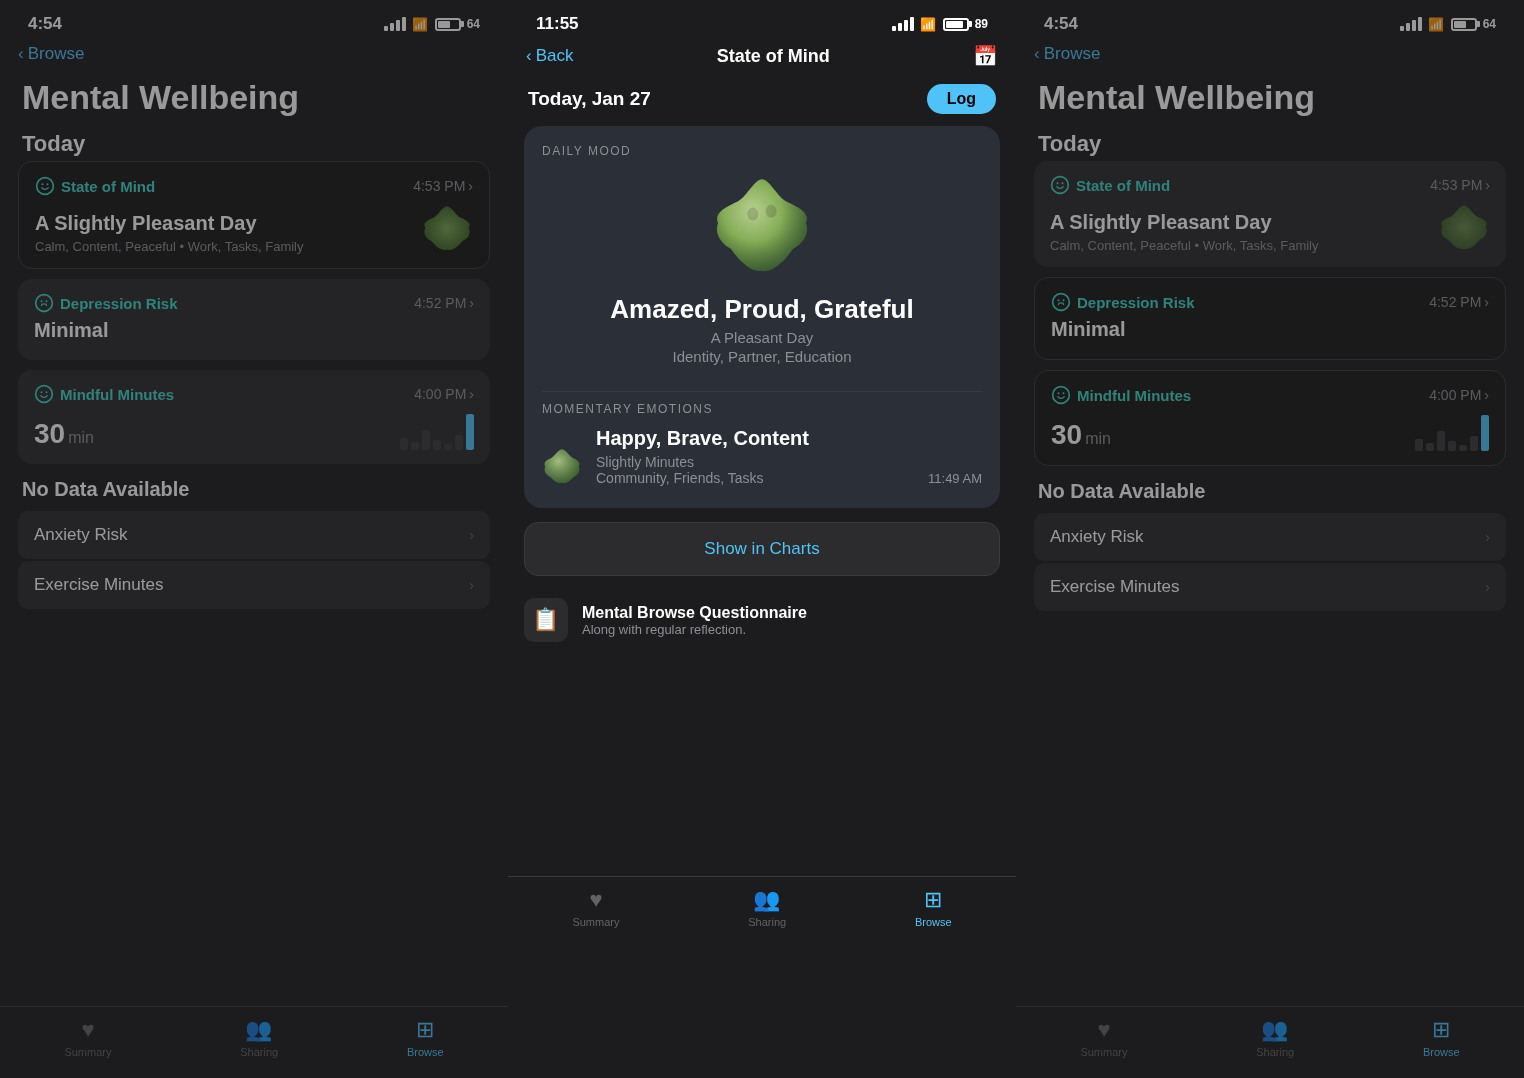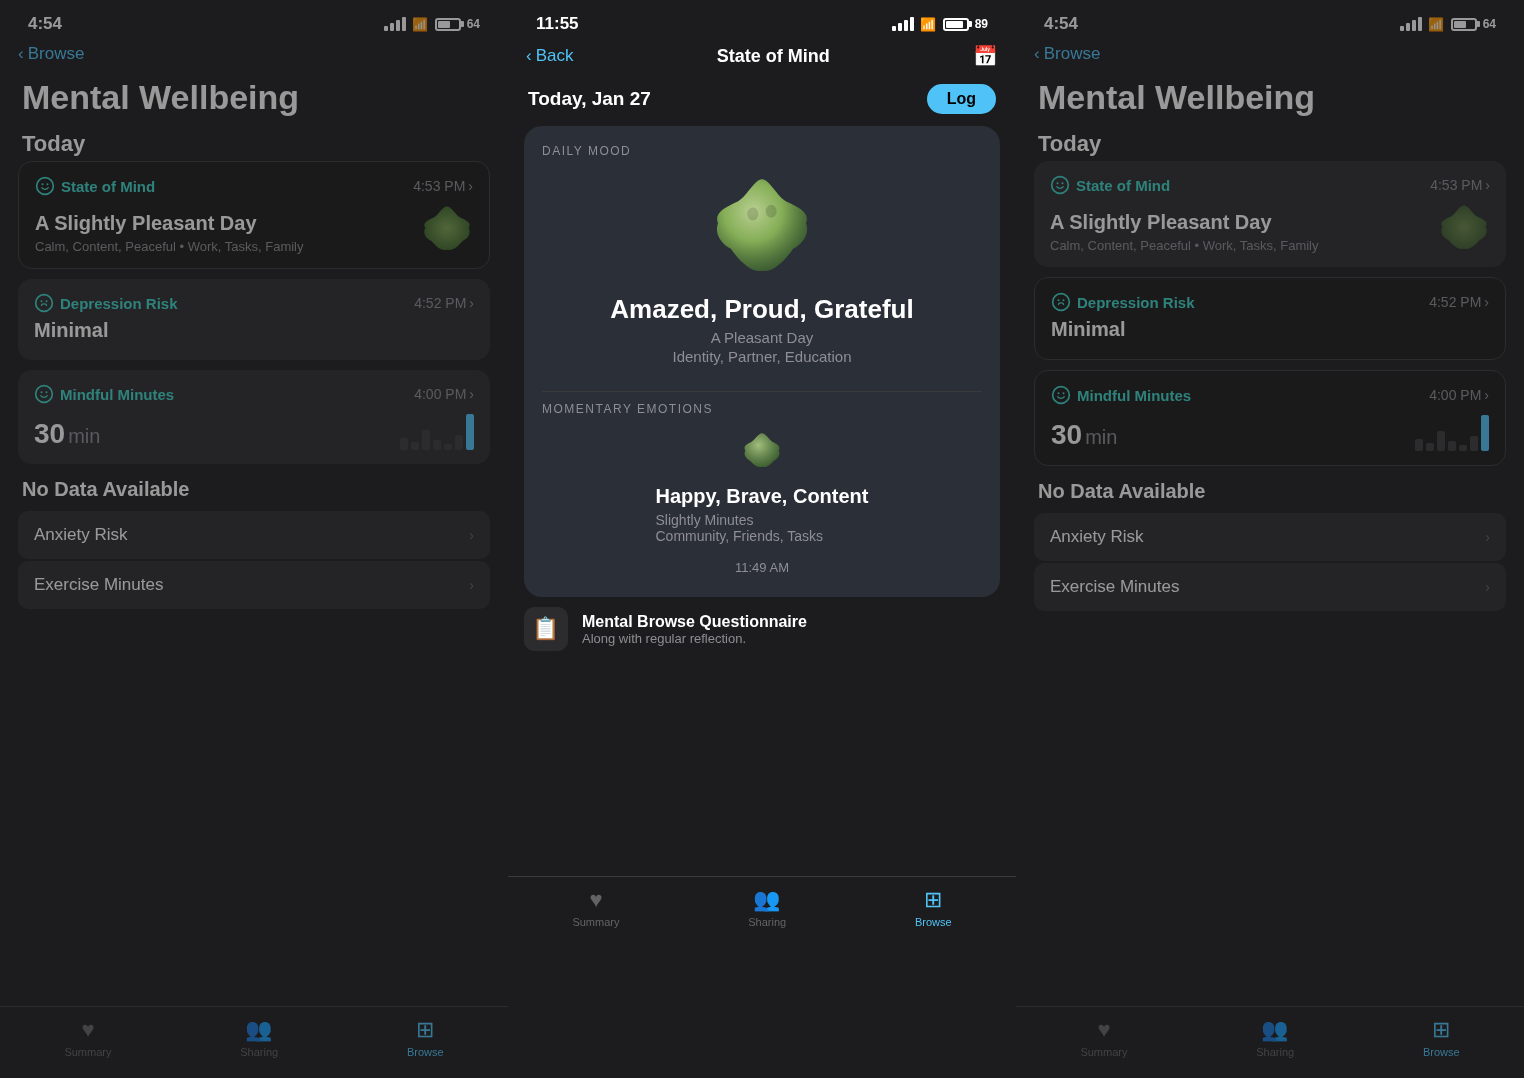--- a/index.html
+++ b/index.html
@@ -210,21 +210,21 @@
       display: flex;
       align-items: baseline;
       gap: 3px;
     }
     .value-num {
       font-size: 28px;
       font-weight: 700;
       color: #fff;
     }
     .value-suffix {
-      font-size: 20px;
+      font-size: 16px;
       color: #8e8e93;
     }
 
     
     .tab-bar {
       display: flex;
       justify-content: space-around;
       padding: 10px 0 20px 0;
       border-top: 1px solid #3a3a3c;
       margin-top: auto;
@@ -328,25 +328,24 @@
       font-size: 12px;
       color: #8e8e93;
       letter-spacing: 1.5px;
       text-transform: uppercase;
       align-self: flex-start;
       margin-bottom: 10px;
     }
 
     .moment-row {
       display: flex;
-      align-items: center;
+      align-items: flex-end;
       gap: 14px;
       align-self: flex-start;
       width: 100%;
-      flex-direction: column;
     }
     .moment-star { width: 40px; height: 40px; flex-shrink: 0; margin-top: 4px; }
     .moment-info { flex: 1; }
     .moment-title {
       font-size: 20px;
       font-weight: 700;
       color: #fff;
       line-height: 1.2;
       margin-bottom: 4px;
     }
@@ -622,20 +621,23 @@
       </svg>
       <div class="moment-info">
         <div class="moment-title">Happy, Brave, Content</div>
         <div class="moment-subtitle">Slightly Minutes</div>
         <div class="moment-tags">Community, Friends, Tasks</div>
       </div>
       <div class="moment-time">11:49 AM</div>
     </div>
   </div>
 
+  <div class="show-charts-btn">
+    <span>Show in Charts</span>
+  </div>
 
   <div class="mhq-row">
     <div class="mhq-icon">📋</div>
     <div class="mhq-text">
       <div class="mhq-title">Mental Browse Questionnaire</div>
       <div class="mhq-subtitle">Along with regular reflection.</div>
     </div>
   </div>
 
   <div class="tab-bar" style="margin-top:auto">

